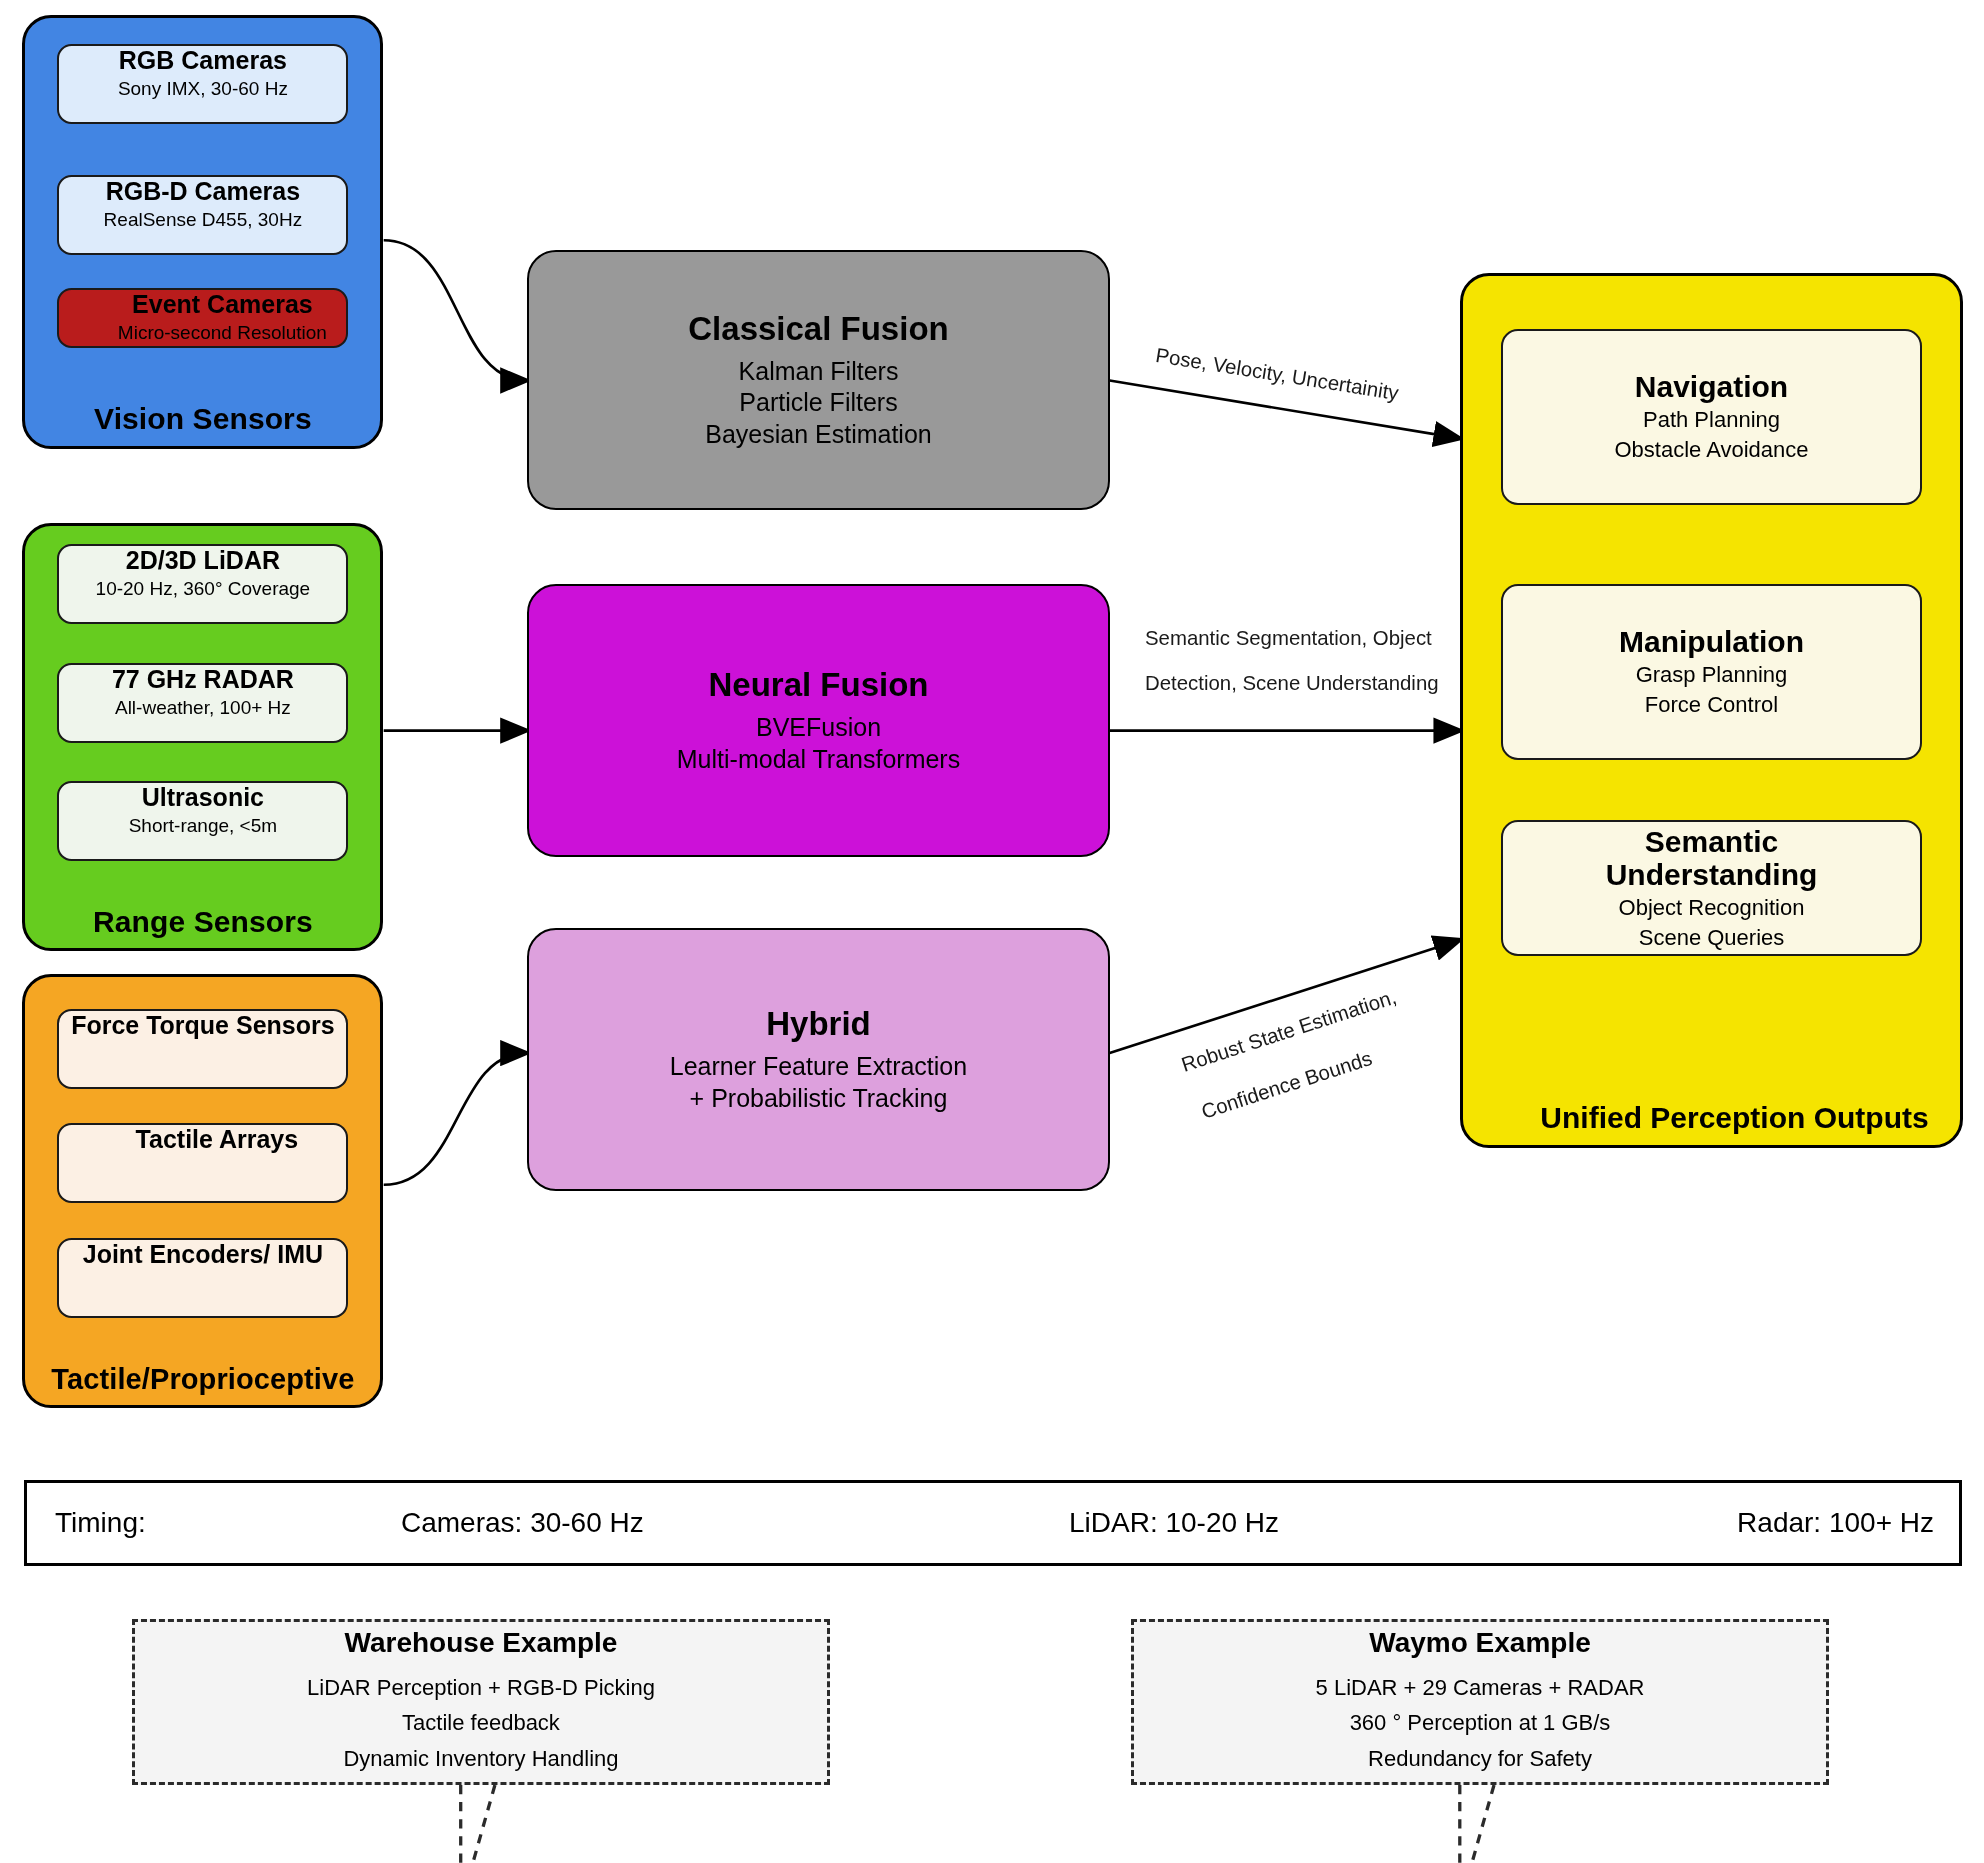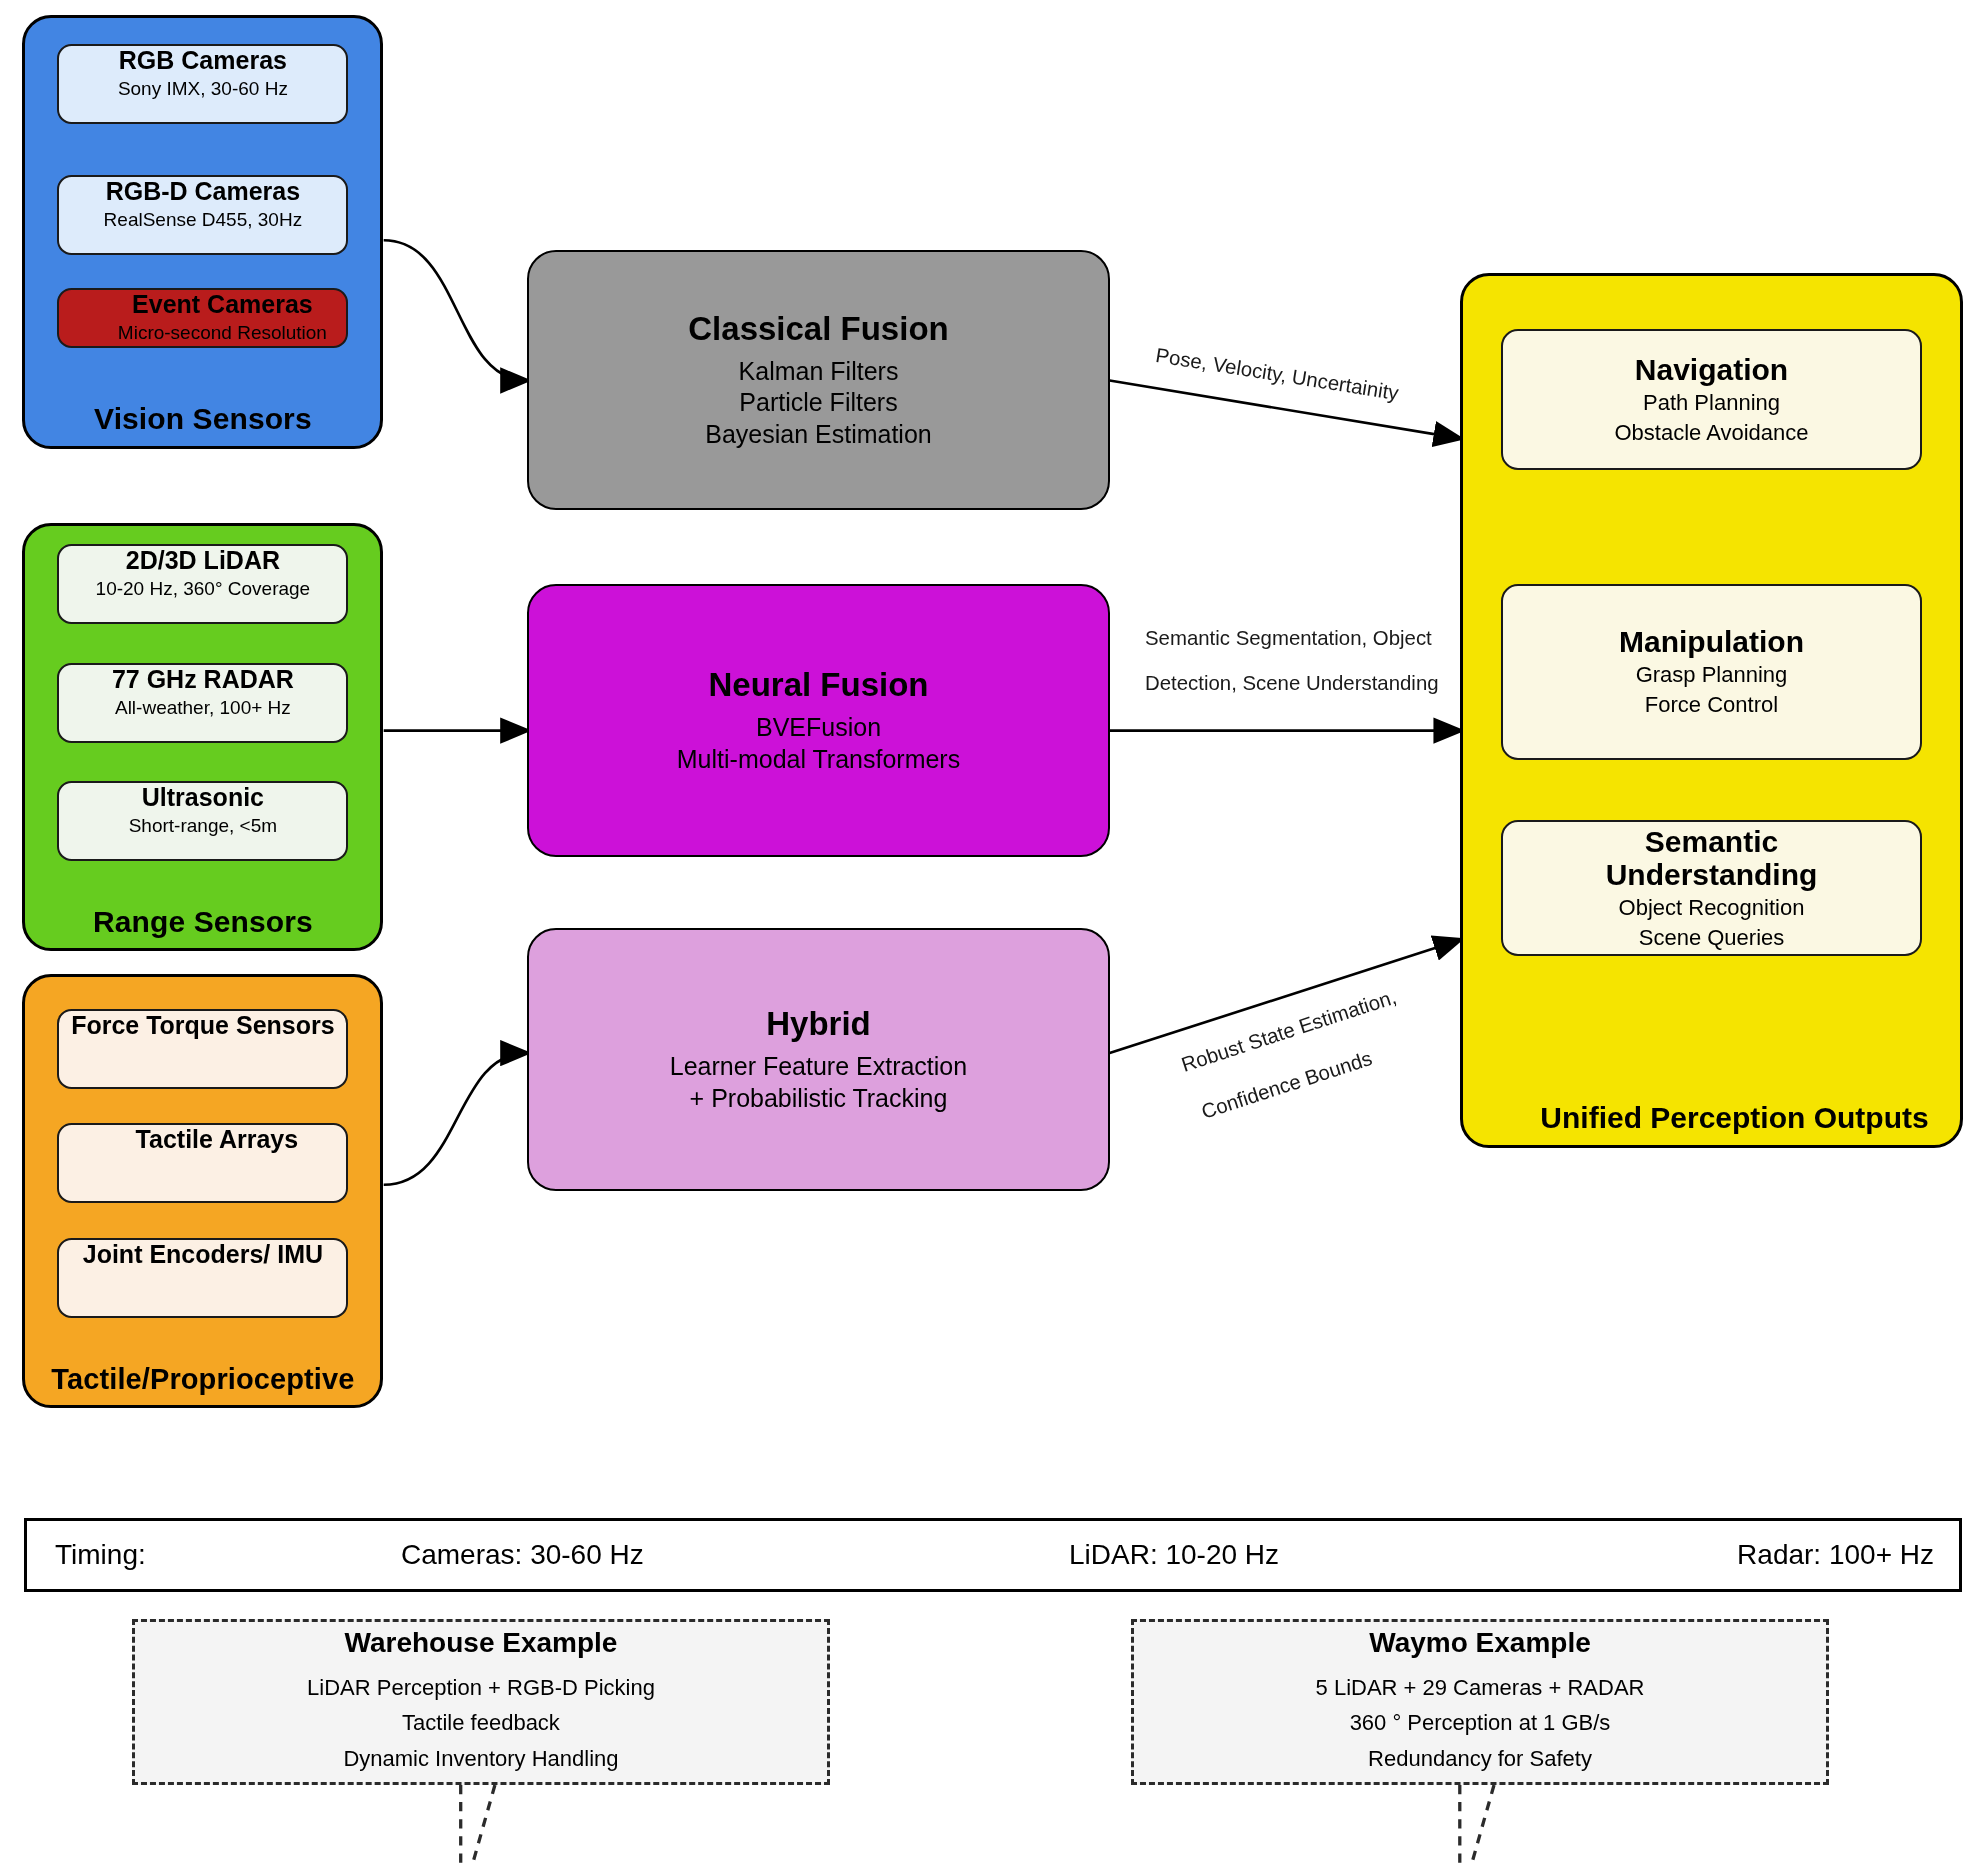--- a/index.html
+++ b/index.html
@@ -145,39 +145,39 @@
 
   <div class="edge-label rot-neg" style="left:1158px;top:342px;transform:rotate(9deg);">Pose, Velocity, Uncertainity</div>
 
   <div class="edge-label" style="left:1145px;top:625px;">Semantic Segmentation, Object</div>
   <div class="edge-label" style="left:1145px;top:670px;">Detection, Scene Understanding</div>
 
   <div class="edge-label rot-neg" style="left:1178px;top:1053px;transform:rotate(-18deg);">Robust State Estimation,</div>
   <div class="edge-label rot-neg" style="left:1198px;top:1100px;transform:rotate(-18deg);">Confidence Bounds</div>
 
   <div class="group" id="outputs-group" style="left:1460px;top:273px;width:503px;height:875px;background:#F5E400;">
-    <div class="output" style="top:53px;height:141px;">
+    <div class="output" style="top:53px;height:176px;">
       <div class="o-name">Navigation</div>
       <div class="o-sub">Path Planning</div>
       <div class="o-sub">Obstacle Avoidance</div>
     </div>
     <div class="output" style="top:308px;height:176px;">
       <div class="o-name">Manipulation</div>
       <div class="o-sub">Grasp Planning</div>
       <div class="o-sub">Force Control</div>
     </div>
     <div class="output" style="top:544px;height:136px;">
       <div class="o-name" style="max-width:276px;">Semantic Understanding</div>
       <div class="o-sub">Object Recognition</div>
       <div class="o-sub">Scene Queries</div>
     </div>
     <div class="otitle">Unified Perception Outputs</div>
   </div>
 
-  <div id="timing-bar" style="left:24px;top:1518px;width:1938px;height:74px;padding-left:24px;">
+  <div id="timing-bar" style="left:24px;top:1480px;width:1938px;height:86px;padding-left:24px;">
     <div class="cell" style="left:28px;">Timing:</div>
     <div class="cell" style="left:374px;">Cameras: 30-60 Hz</div>
     <div class="cell" style="left:1042px;">LiDAR: 10-20 Hz</div>
     <div class="cell" style="right:25px;">Radar: 100+ Hz</div>
   </div>
 
   <div class="example" style="left:132px;top:1619px;width:698px;height:166px;">
     <div class="e-title">Warehouse Example</div>
     <div class="e-line">LiDAR Perception + RGB-D Picking</div>
     <div class="e-line">Tactile feedback</div>

